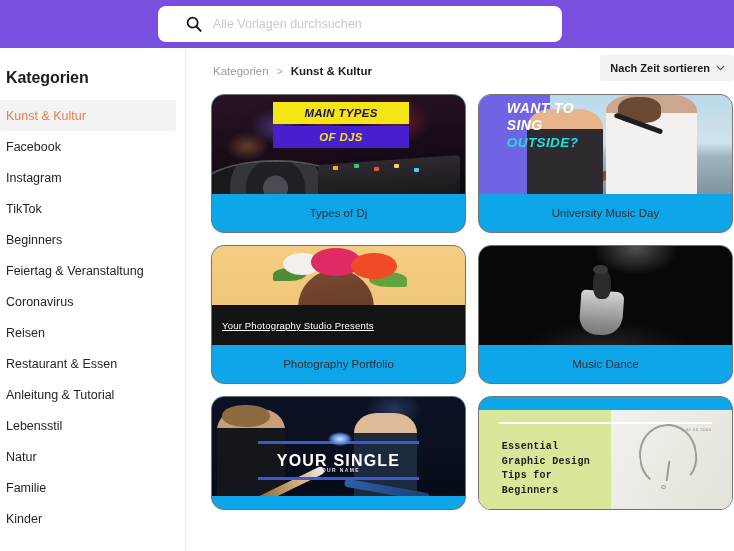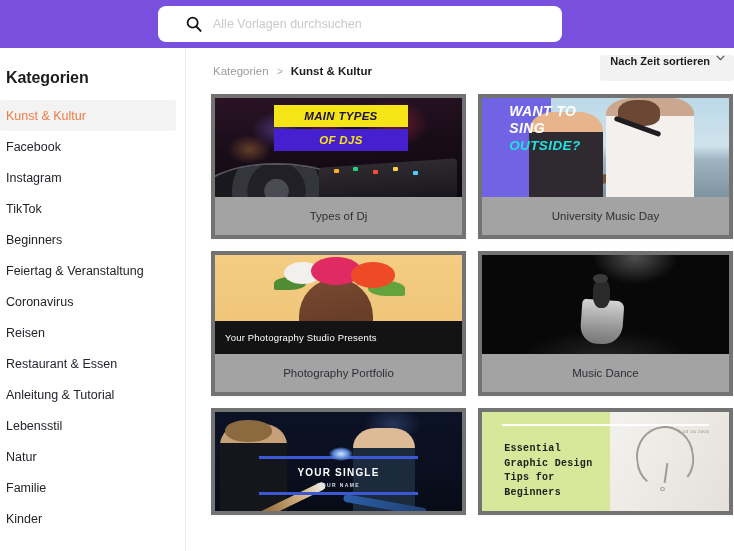--- a/index.html
+++ b/index.html
@@ -94,41 +94,41 @@
   .bc-sep { color: #aaaab0; margin: 0 8px; font-size: 10.5px; }
   .bc-current { color: #1c1c1e; font-weight: bold; }
 
   .sort-btn {
     position: absolute;
     right: 0px; top: 7px;
     height: 26px;
     background: #f2f2f3;
     border: none;
     border-radius: 3px;
-    display: flex; align-items: flex-start;
+    display: flex; align-items: center;
     padding: 0 9px 0 10px;
     font-family: "Liberation Sans", sans-serif;
     font-size: 11px; font-weight: bold;
     color: #1c1c1e;
     cursor: pointer;
     white-space: nowrap;
   }
   .chev { margin-left: 6px; display: block; }
 
   
   .grid {
     display: flex; flex-wrap: wrap;
     gap: 12px;
     padding: 0 0 0 24px;
   }
   .card {
     width: 255px;
-    background: #a3a3a3;
-    border: 4px solid #737373;
-    border-radius: 0;
+    background: #0ea5e9;
+    border: 1px solid #737373;
+    border-radius: 13px;
     overflow: hidden;
     cursor: pointer;
     box-shadow: 0 1px 2px rgba(0,0,0,0.035);
   }
   .thumb {
     width: 100%; height: 99px;
     position: relative; overflow: hidden;
   }
   .card-caption {
     height: 38px;
@@ -238,23 +238,23 @@
   .t-photo .fl {
     position: absolute; border-radius: 50%;
   }
   .t-photo .f1 { left: 28%; top: 7%;  width: 15%; height: 22%; background: #f2f0ec; }
   .t-photo .f2 { left: 39%; top: 2%;  width: 20%; height: 28%; background: #e02a63; }
   .t-photo .f3 { left: 55%; top: 7%;  width: 18%; height: 26%; background: #ef4a26; }
   .t-photo .lf1 { left: 24%; top: 22%; width: 13%; height: 13%; background: #4f8c34; border-radius: 50% 10%; }
   .t-photo .lf2 { left: 62%; top: 26%; width: 15%; height: 15%; background: #63a23c; border-radius: 10% 50%; }
   .t-photo .bar {
     position: absolute; left: 0; bottom: 0;
-    width: 100%; height: 33px; background: #131313;
+    width: 100%; height: 40px; background: #131313;
     display: flex; align-items: center; padding-left: 10px;
-    color: #ffffff; font-size: 9.5px; letter-spacing: 0.2px;
+    color: #ffffff; font-size: 9.5px; letter-spacing: 0.2px; text-decoration: underline;
   }
 
   
   .t-dance {
     background:
       radial-gradient(ellipse 62px 40px at 62% 2%, rgba(245,245,245,.30), transparent 68%),
       radial-gradient(ellipse 120px 40px at 50% 104%, rgba(210,210,210,.14), transparent 70%),
       #080808;
   }
   .t-dance .body {
@@ -311,30 +311,30 @@
   .t-band .ln1 { top: 44px; }
   .t-band .ln2 { top: 80px; }
   .t-band .glow {
     position: absolute; left: 46%; top: 35px; width: 24px; height: 14px;
     background: radial-gradient(ellipse, #cfe6ff 0%, #5a86d8 45%, transparent 72%);
     border-radius: 50%;
   }
   .t-band .single {
     position: absolute; left: 0; top: 55px; width: 100%;
     text-align: center; color: #ffffff;
-    font-size: 10px; font-weight: bold; letter-spacing: 1.2px;
+    font-size: 16px; font-weight: bold; letter-spacing: 1.2px;
   }
   .t-band .yname {
     position: absolute; left: 0; top: 70px; width: 100%;
     text-align: center; color: #d7dde8;
     font-size: 5px; font-weight: bold; letter-spacing: 1.4px;
   }
 
   
-  .t-tips { background: #f1efe9; }
+  .t-tips { background: #f1efe9; margin-top: 13px; }
   .t-tips .paper {
     position: absolute; right: 0; top: 0; width: 55%; height: 100%;
     background: linear-gradient(120deg, #f5f3ee, #e4e1da);
   }
   .t-tips .qmark {
     position: absolute; right: 14%; top: 14%;
     width: 58px; height: 62px;
     border: 2px solid #9e9b94;
     border-radius: 50% 50% 46% 46%;
     border-bottom-color: transparent;

